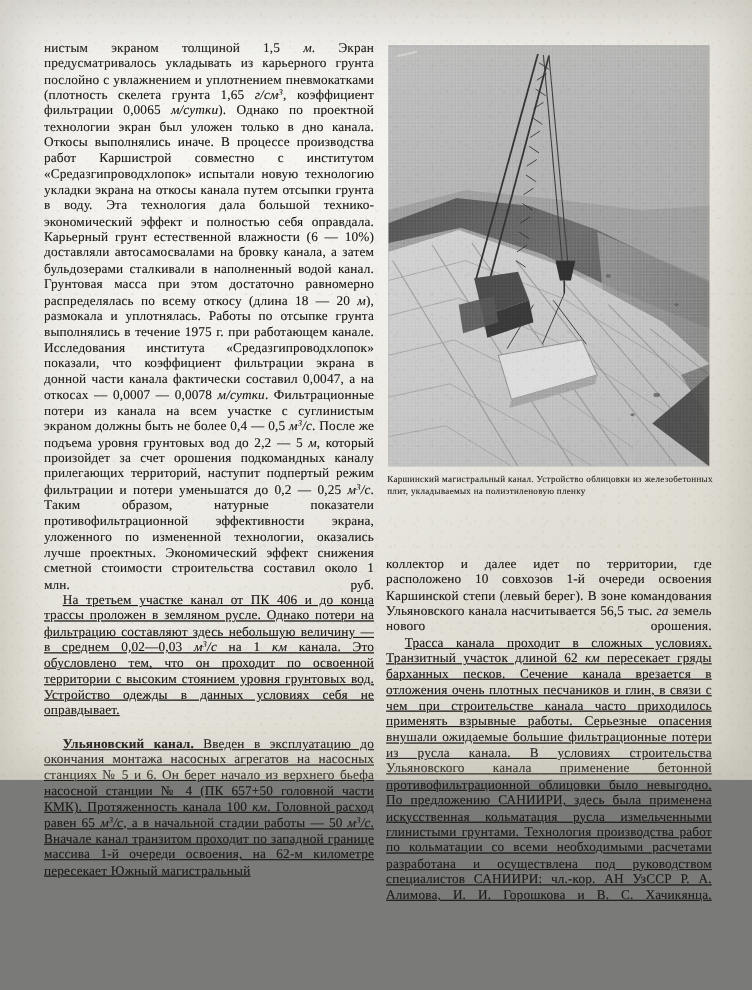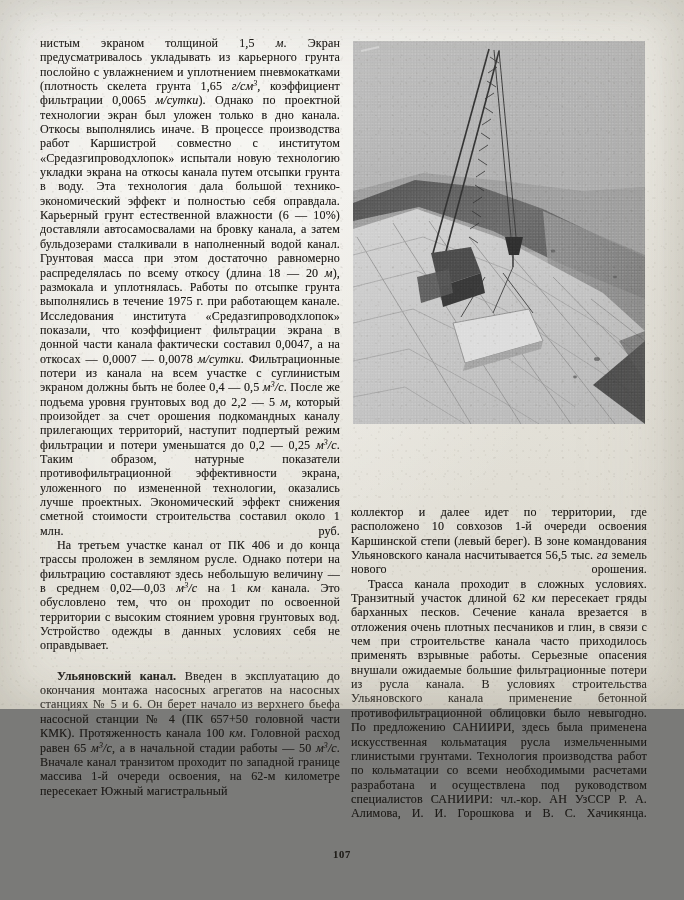--- a/index.html
+++ b/index.html
@@ -63,21 +63,21 @@
     margin: 0;
     font-size: 12.1px;
     line-height: 14.35px;
     text-align: justify;
     text-align-last: justify;
     color: #1d1b18;
     letter-spacing: 0.01em;
     word-spacing: 0.02em;
     text-shadow: 0 0 0.6px rgba(40,36,30,0.40);
   }
-  p.body + p.body { text-indent: 17px; }
+  p.body + p.body { text-indent: 17px; text-decoration: underline; }
   p.body.last { text-align-last: left; margin-top: 16px; }
   p.body i { font-style: italic; }
   p.body b { font-weight: bold; }
 
   
   #figure {
     position: absolute;
     left: 353px;
     top: 41px;
     width: 292px;
@@ -256,27 +256,27 @@
           <ellipse cx="200" cy="210" rx="2.4" ry="1.6"></ellipse>
           <ellipse cx="262" cy="236" rx="2" ry="1.3"></ellipse>
         </g>
 
         <path d="M8,10 L26,6" stroke="#ddddd8" stroke-width="2" opacity="0.85" fill="none"></path>
       </svg>
       <div id="photo-grain"></div>
     </div>
   </div>
 
+  <p id="caption">Каршинский магистральный канал. Устройство облицовки из железобетонных плит, укладываемых на полиэтиленовую пленку</p>
 
   <div class="col" id="col-right">
     <p class="body">
       <span>коллектор и далее идет по территории, где расположено 10 совхозов 1-й очереди освоения Каршинской степи (левый берег). В зоне командования Ульяновского канала насчитывается 56,5 тыс. <i>га</i> земель нового орошения.</span>
     </p>
     <p class="body">
       <span>Трасса канала проходит в сложных условиях. Транзитный участок длиной 62 <i>км</i> пересекает гряды барханных песков. Сечение канала врезается в отложения очень плотных песчаников и глин, в связи с чем при строительстве канала часто приходилось применять взрывные работы. Серьезные опасения внушали ожидаемые большие фильтрационные потери из русла канала. В условиях строительства Ульяновского канала применение бетонной противофильтрационной облицовки было невыгодно. По предложению САНИИРИ, здесь была применена искусственная кольматация русла измельченными глинистыми грунтами. Технология производства работ по кольматации со всеми необходимыми расчетами разработана и осуществлена под руководством специалистов САНИИРИ: чл.-кор. АН УзССР Р. А. Алимова, И. И. Горошкова и В. С. Хачикянца.</span>
     </p>
   </div>
 
-  <div id="folio">107</div>
 
   <div id="grain"></div>
   <div id="vignette"></div>
 </div>
 
 </body></html>

